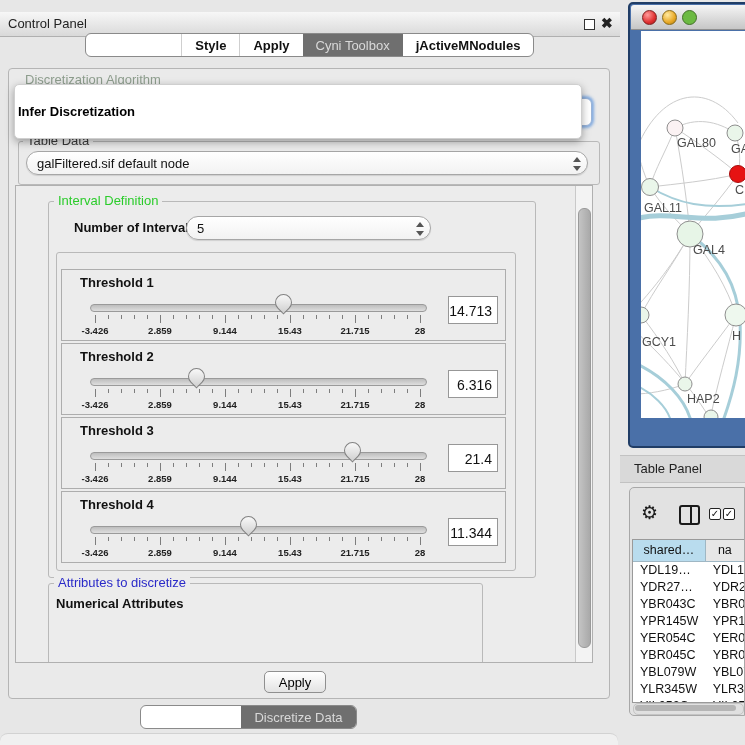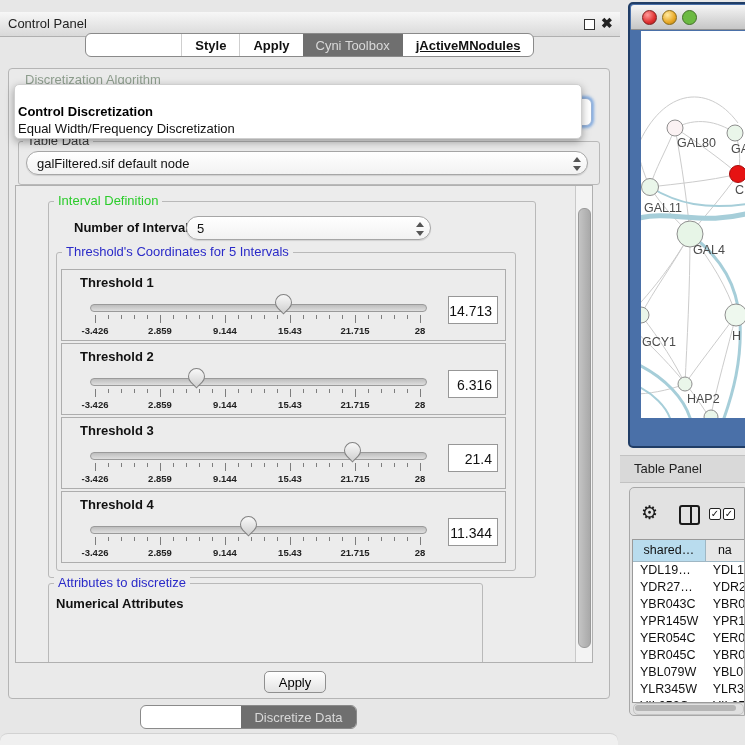--- a/index.html
+++ b/index.html
@@ -10,21 +10,21 @@
   .titlebar{left:0;top:12px;width:620px;height:24px;
     background:linear-gradient(#f7f7f7,#d9d9d9);border-bottom:1px solid #b0b0b0;}
   .titlebar .t{position:absolute;left:8px;top:4px;font-size:13px;color:#222;}
   .float-ico{position:absolute;left:584px;top:7px;width:9px;height:9px;border:1.5px solid #333;background:#fff;}
   .close-ico{position:absolute;left:601px;top:3px;font-size:14px;font-weight:bold;color:#222;}
   
   .tabstrip{display:flex;background:#fff;border:1px solid #8a8a8a;border-radius:6px;overflow:hidden;height:24px;box-sizing:border-box;}
   .tabseg{display:flex;align-items:center;padding:0 13px;font-size:13px;font-weight:bold;color:#111;border-left:1px solid #cfcfcf;white-space:nowrap;}
   .tabseg:first-child{border-left:none;margin-top:48px;}
   .tabseg.sel{background:#6f6f6f;color:#d9d9d9;font-weight:normal;border-left:none;}
-  .tabseg.sel + .tabseg{border-left:none;text-decoration:underline;}
+  .tabseg.sel + .tabseg{border-left:none;}
   .tabseg svg{margin-right:5px;}
   
   .outerpanel{left:8px;top:68px;width:600px;height:629px;background:#eaeaea;
     border:1px solid #b5b5b5;border-radius:4px;}
   .group{border:1px solid #b9b9b9;border-radius:3px;}
   .gtitle{position:absolute;font-size:13px;padding:0 4px;background:#ececec;line-height:14px;}
   .green{color:#2bcc2b;}
   .blue{color:#2a2ac8;}
   .combo{background:linear-gradient(#ffffff,#f2f2f2);border:1px solid #a6a6a6;border-radius:12px;
     font-size:13px;line-height:23px;padding-left:10px;box-sizing:border-box;height:24px;
@@ -126,43 +126,41 @@
       <span>jActiveMNodules</span>
     </div>
   </div>
 
 <div class="abs outerpanel"></div>
 
 <span class="abs" style="left:25px;top:72px;font-size:13px;color:#8d9d8d;z-index:30;">Discretization Algorithm</span>
 <div class="abs" style="left:300px;top:98px;width:290px;height:26px;background:#fff;border:1px solid #9ab4d8;border-radius:6px;box-shadow:0 0 3px 2px rgba(95,150,220,.75);z-index:31;"></div>
 
 <div class="abs popup">
-  <div class="opt1">Control Discretization</div>
-  <div class="opt2">Equal Width/Frequency Discretization</div>
+  <div class="opt1">Infer Discretization</div>
 </div>
 
 <div class="abs group" style="left:18px;top:141px;width:580px;height:42px;"></div>
 <span class="abs gtitle" style="left:23px;top:134px;background:#eaeaea;color:#3a3a3a;z-index:2;">Table Data</span>
 <div class="combo" style="left:26px;top:151px;width:562px;">
   <span>galFiltered.sif default node</span>
   <span class="stepper"></span>
 </div>
 
 <div class="abs scrollpanel">
 
   <div class="abs group" style="left:32px;top:15px;width:486px;height:375px;"></div>
   <span class="abs gtitle green" style="left:38px;top:8px;">Interval Definition</span>
   <span class="abs" style="left:58px;top:34px;font-size:13px;font-weight:bold;">Number of Intervals</span>
   <div class="combo" style="left:170px;top:30px;width:245px;">
     <span>5</span>
     <span class="stepper"></span>
   </div>
 
   <div class="abs group" style="left:40px;top:66px;width:458px;height:317px;"></div>
-  <span class="abs gtitle blue" style="left:46px;top:59px;">Threshold's Coordinates for 5 Intervals</span>
   <div id="thresholdRows">
       <div class="throw" style="top: 83px;">
         <div class="tl">Threshold 1</div>
         <div class="track"></div>
         <div class="knob" style="left:212.6px"></div>
         <div class="tick mj" style="left:33px"></div>
         <div class="tick mn" style="left:46px"></div>
         <div class="tick mn" style="left:59px"></div>
         <div class="tick mn" style="left:72px"></div>
         <div class="tick mn" style="left:85px"></div>

